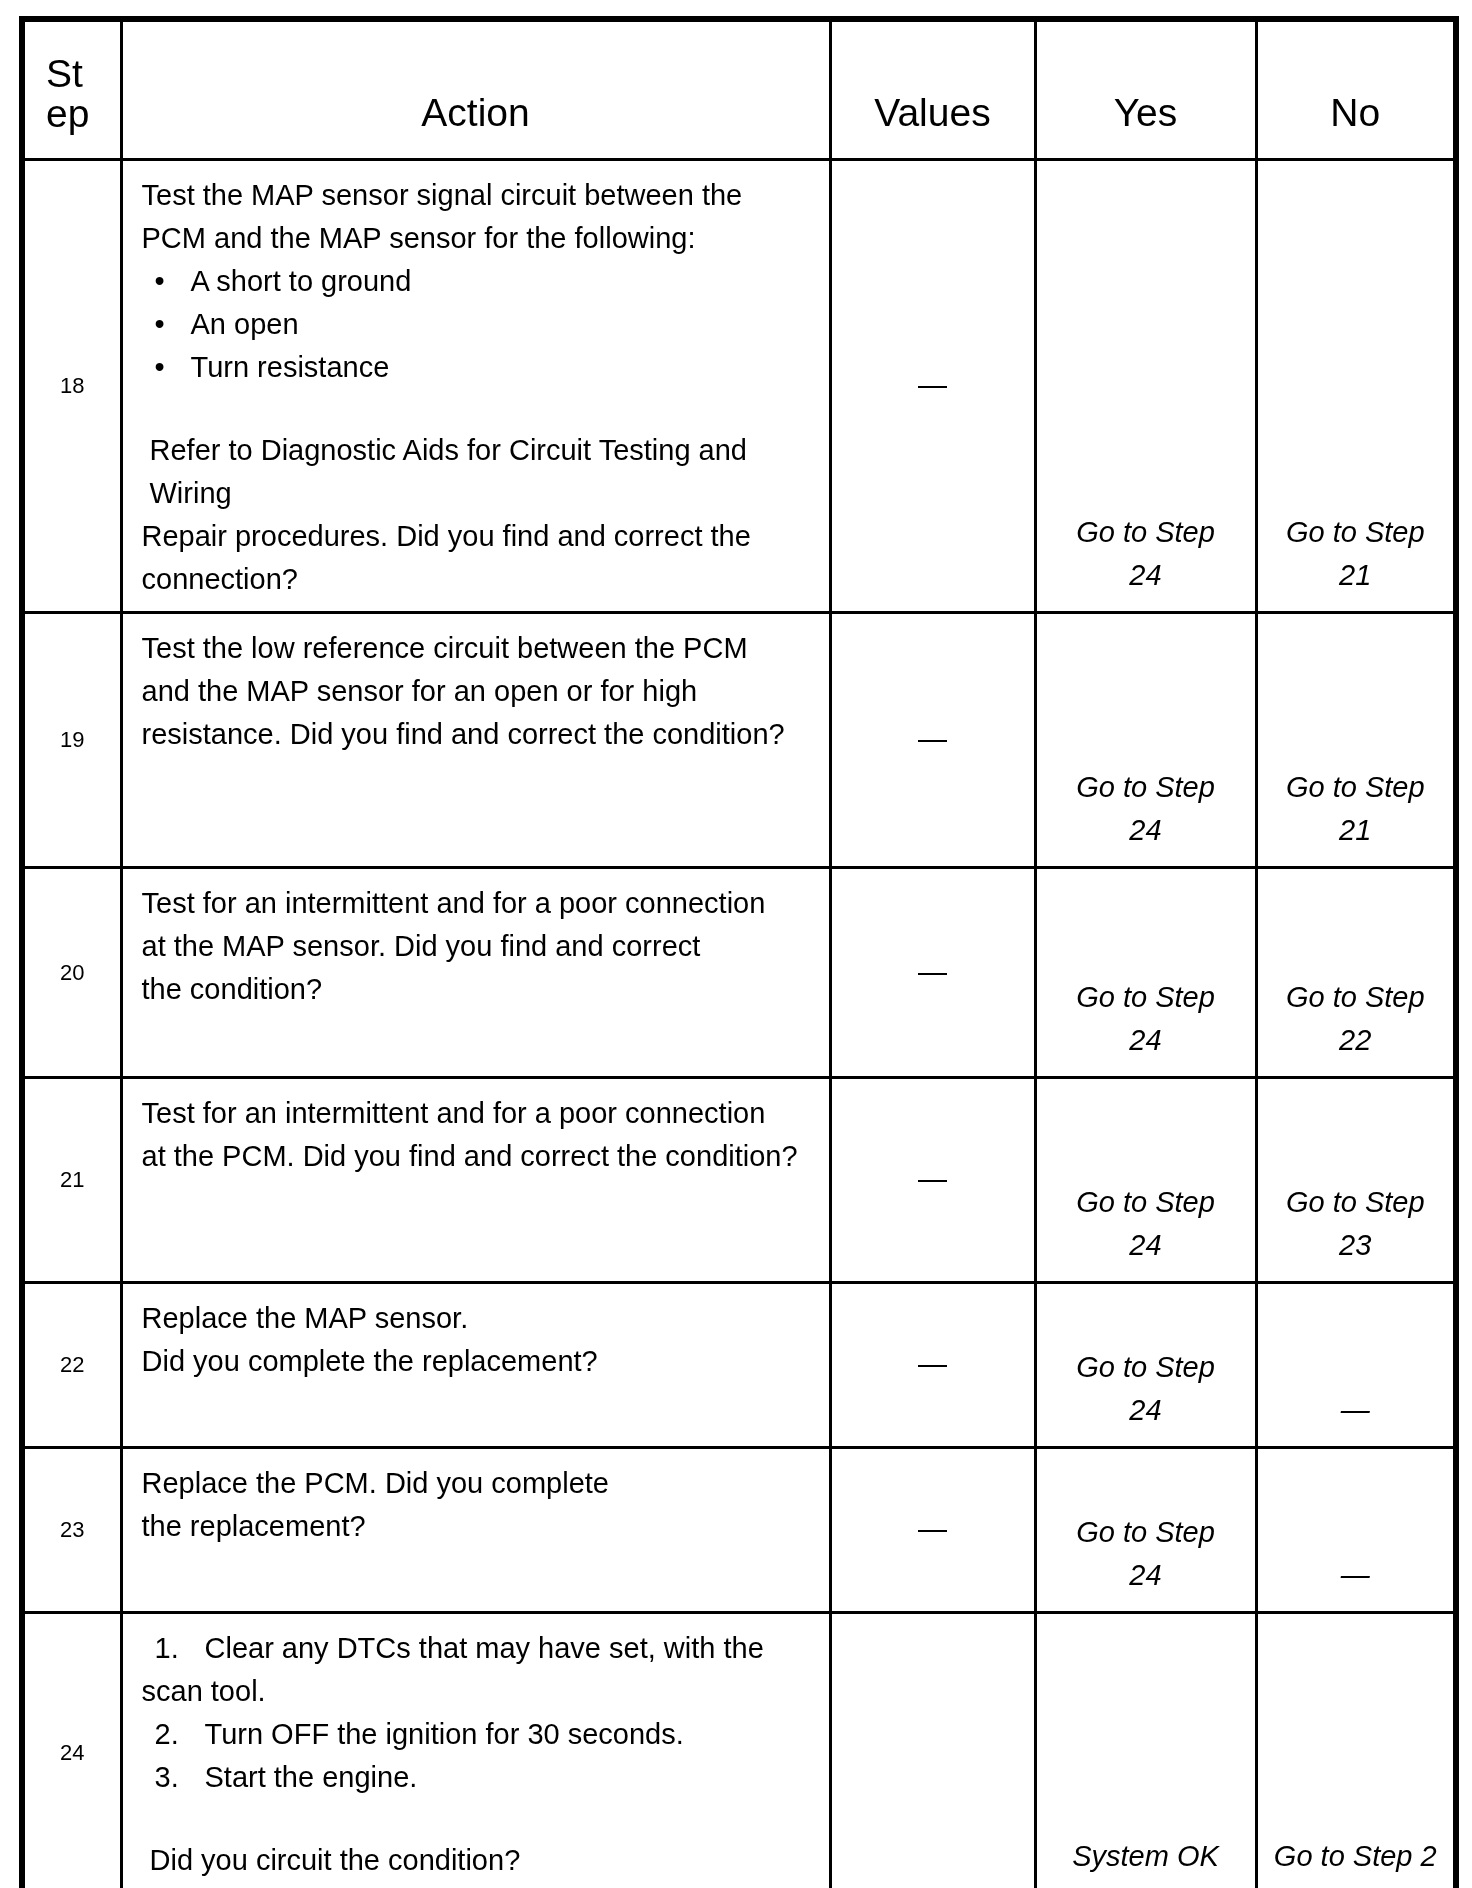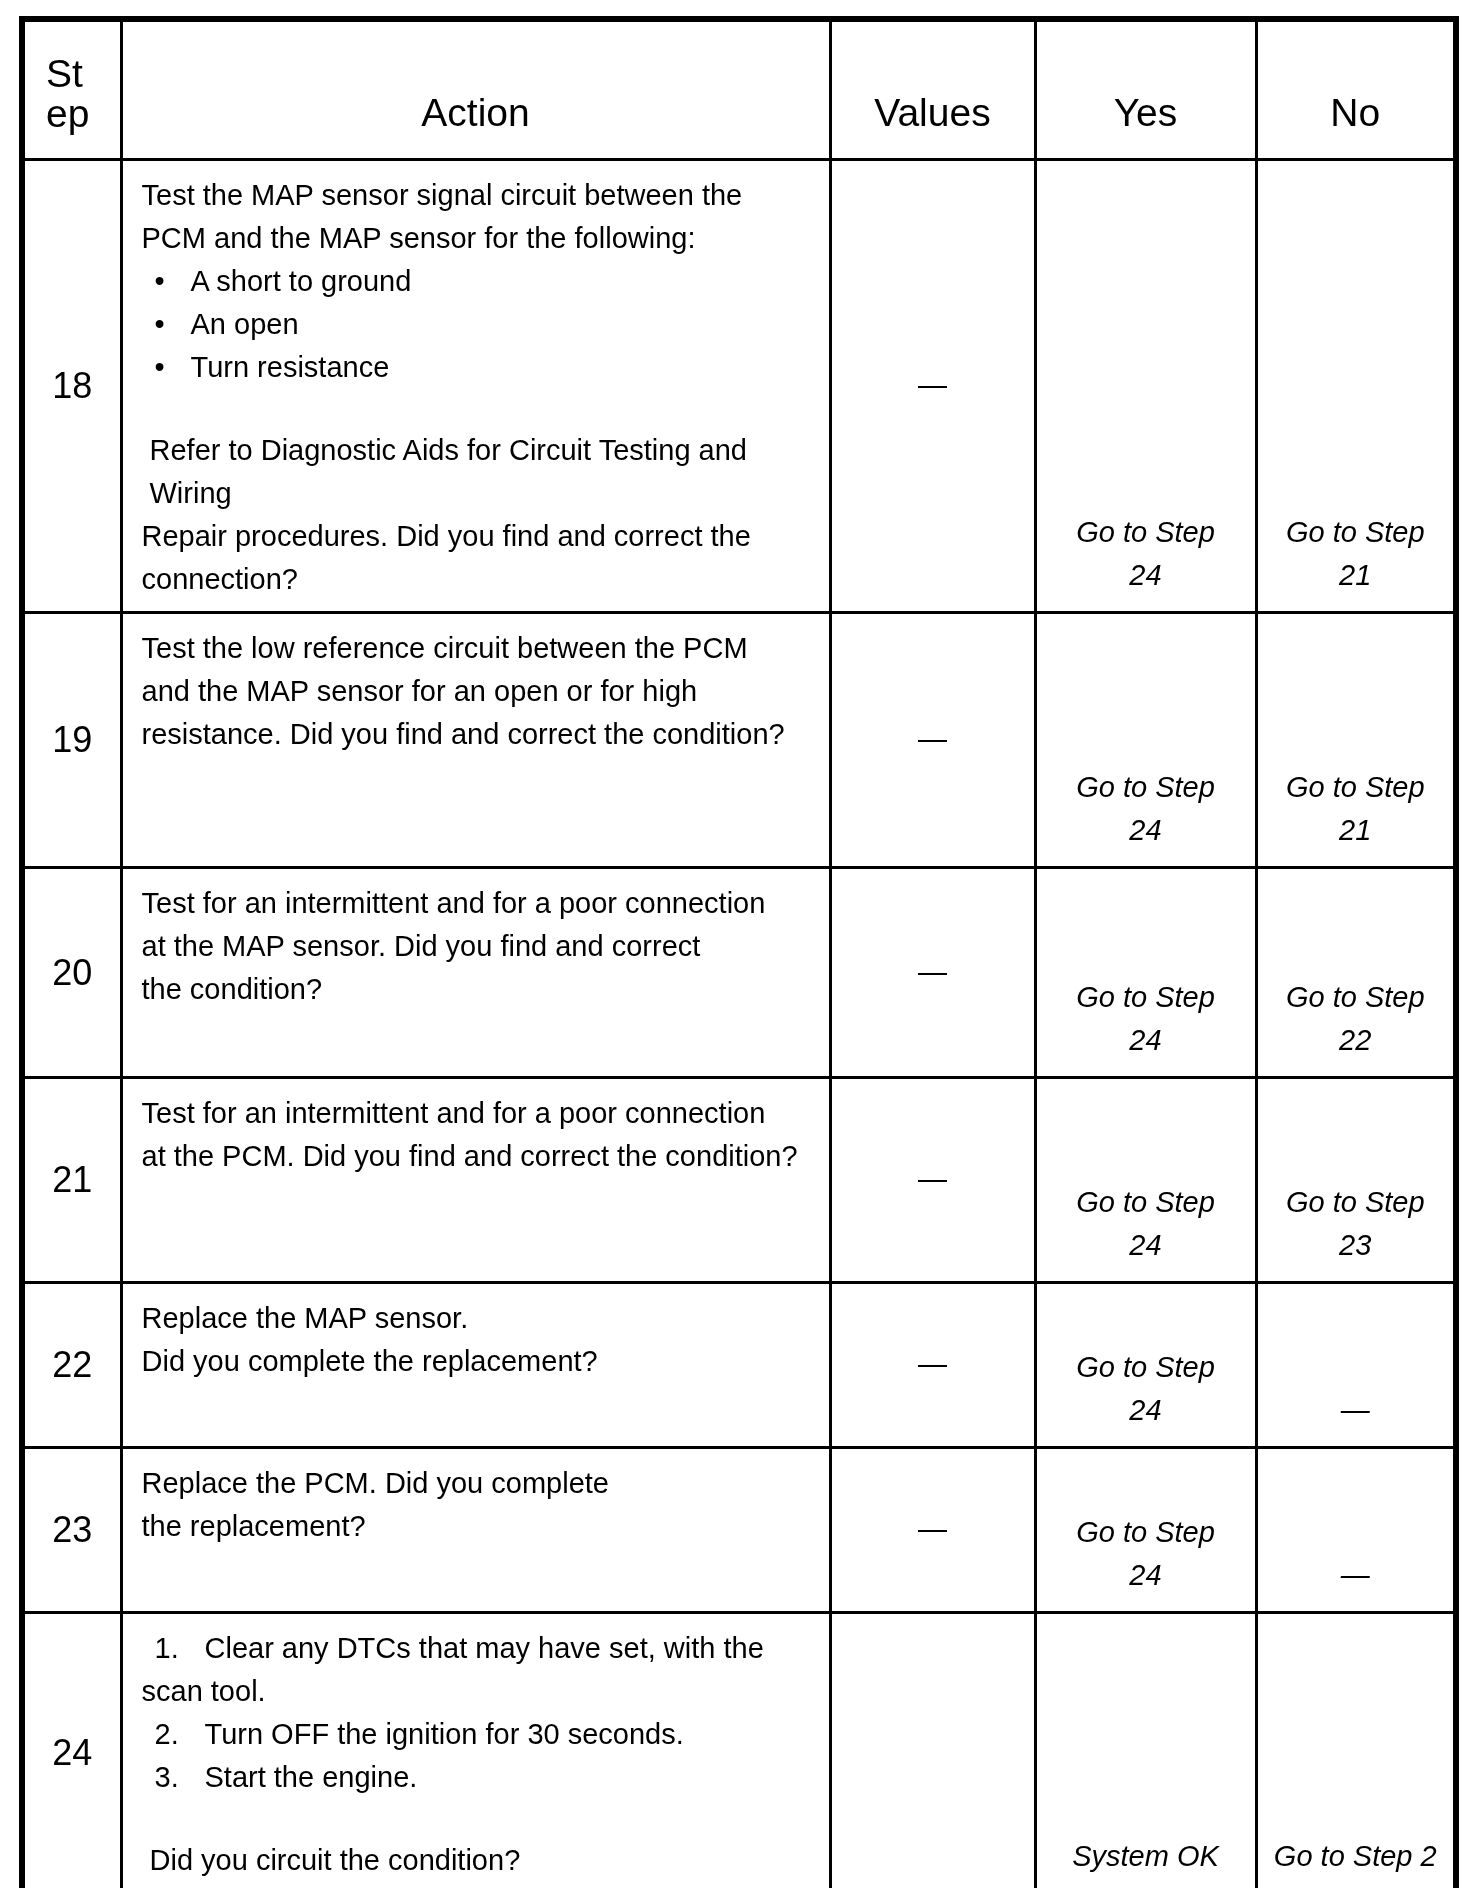--- a/index.html
+++ b/index.html
@@ -42,21 +42,21 @@
   }
   th.step-h {
     text-align: left;
     padding-left: 21px;
     line-height: 40px;
   }
 
   td.step-cell {
     text-align: center;
     vertical-align: middle;
-    font-size: 36px;
+    font-size: 22px;
   }
   td.action-cell {
     vertical-align: top;
     text-align: left;
     padding: 13px 22px 10px 19px;
     margin-top: 29px;
   }
   td.values-cell {
     text-align: center;
     vertical-align: middle;

